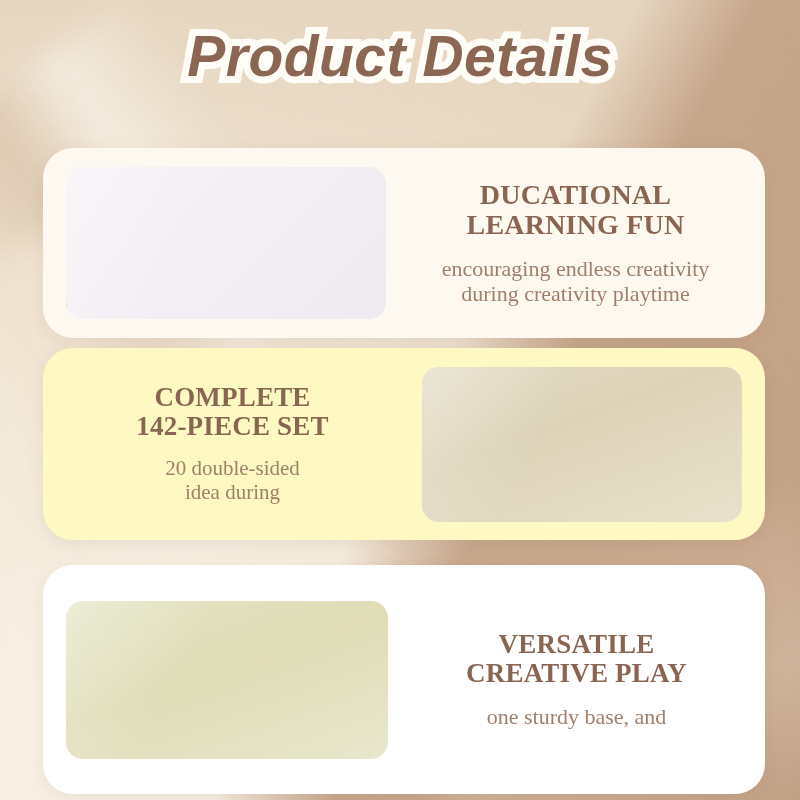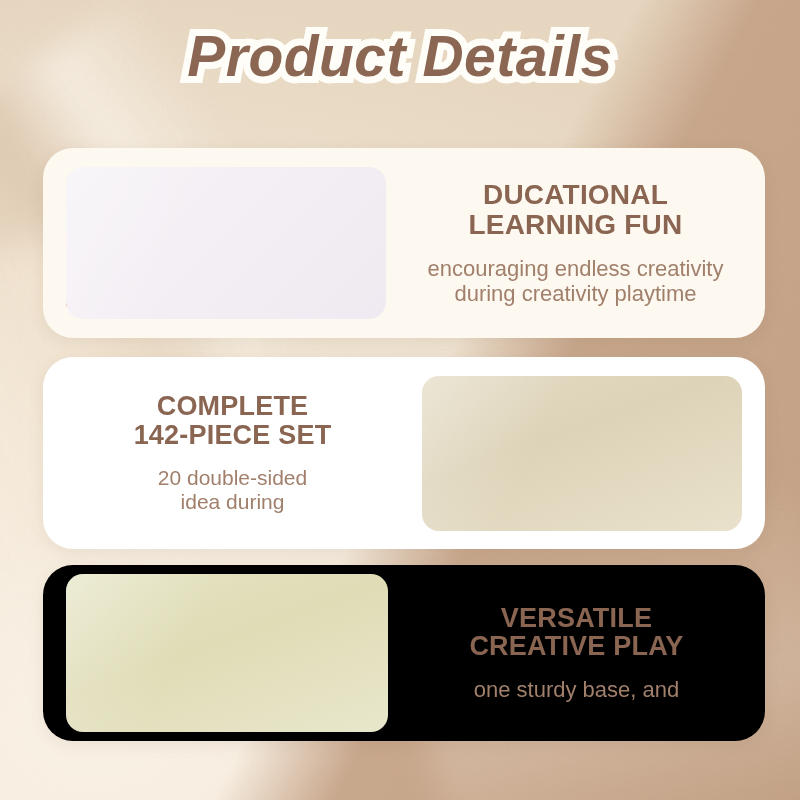--- a/index.html
+++ b/index.html
@@ -45,27 +45,27 @@
     -webkit-text-stroke:14px #fffdf8;
     paint-order:stroke fill;
     text-shadow:0 0 1px #fffdf8;
     font-style:italic;
   }
 
   
   .card{position:absolute;border-radius:30px;overflow:hidden;
     box-shadow:0 4px 16px rgba(120,92,70,.10);}
   .card-1{left:43px;top:148px;width:722px;height:190px;background:#fdf8f0;}
-  .card-2{left:43px;top:357px;width:722px;height:192px;background:#ffffff;}
-  .card-3{left:43px;top:565px;width:722px;height:176px;background:#000000;}
+  .card-2{left:43px;top:348px;width:722px;height:192px;background:#fef9c3;}
+  .card-3{left:43px;top:565px;width:722px;height:229px;background:#ffffff;}
 
   .row{display:flex;width:100%;height:100%;align-items:center;}
   .media{position:relative;border-radius:17px;overflow:hidden;flex:0 0 auto;}
   .copy{flex:1 1 auto;display:flex;flex-direction:column;
-    justify-content:center;text-align:center;padding:0 10px;}
+    justify-content:center;text-align:center;padding:0 10px;font-family:Liberation Serif, serif;}
 
   .card-1 .media{width:320px;height:152px;margin-left:23px;}
   .card-2 .media{width:320px;height:155px;margin-right:23px;}
   .card-3 .media{width:322px;height:158px;margin-left:23px;}
 
   .head{font-weight:800;color:#8a6552;font-size:28px;line-height:1.06;
     letter-spacing:.2px;}
   .sub{margin-top:16px;color:#a07f6b;font-size:22px;line-height:1.14;}
   .card-2 .head{font-size:27px;}
   .card-2 .sub{font-size:21px;}

